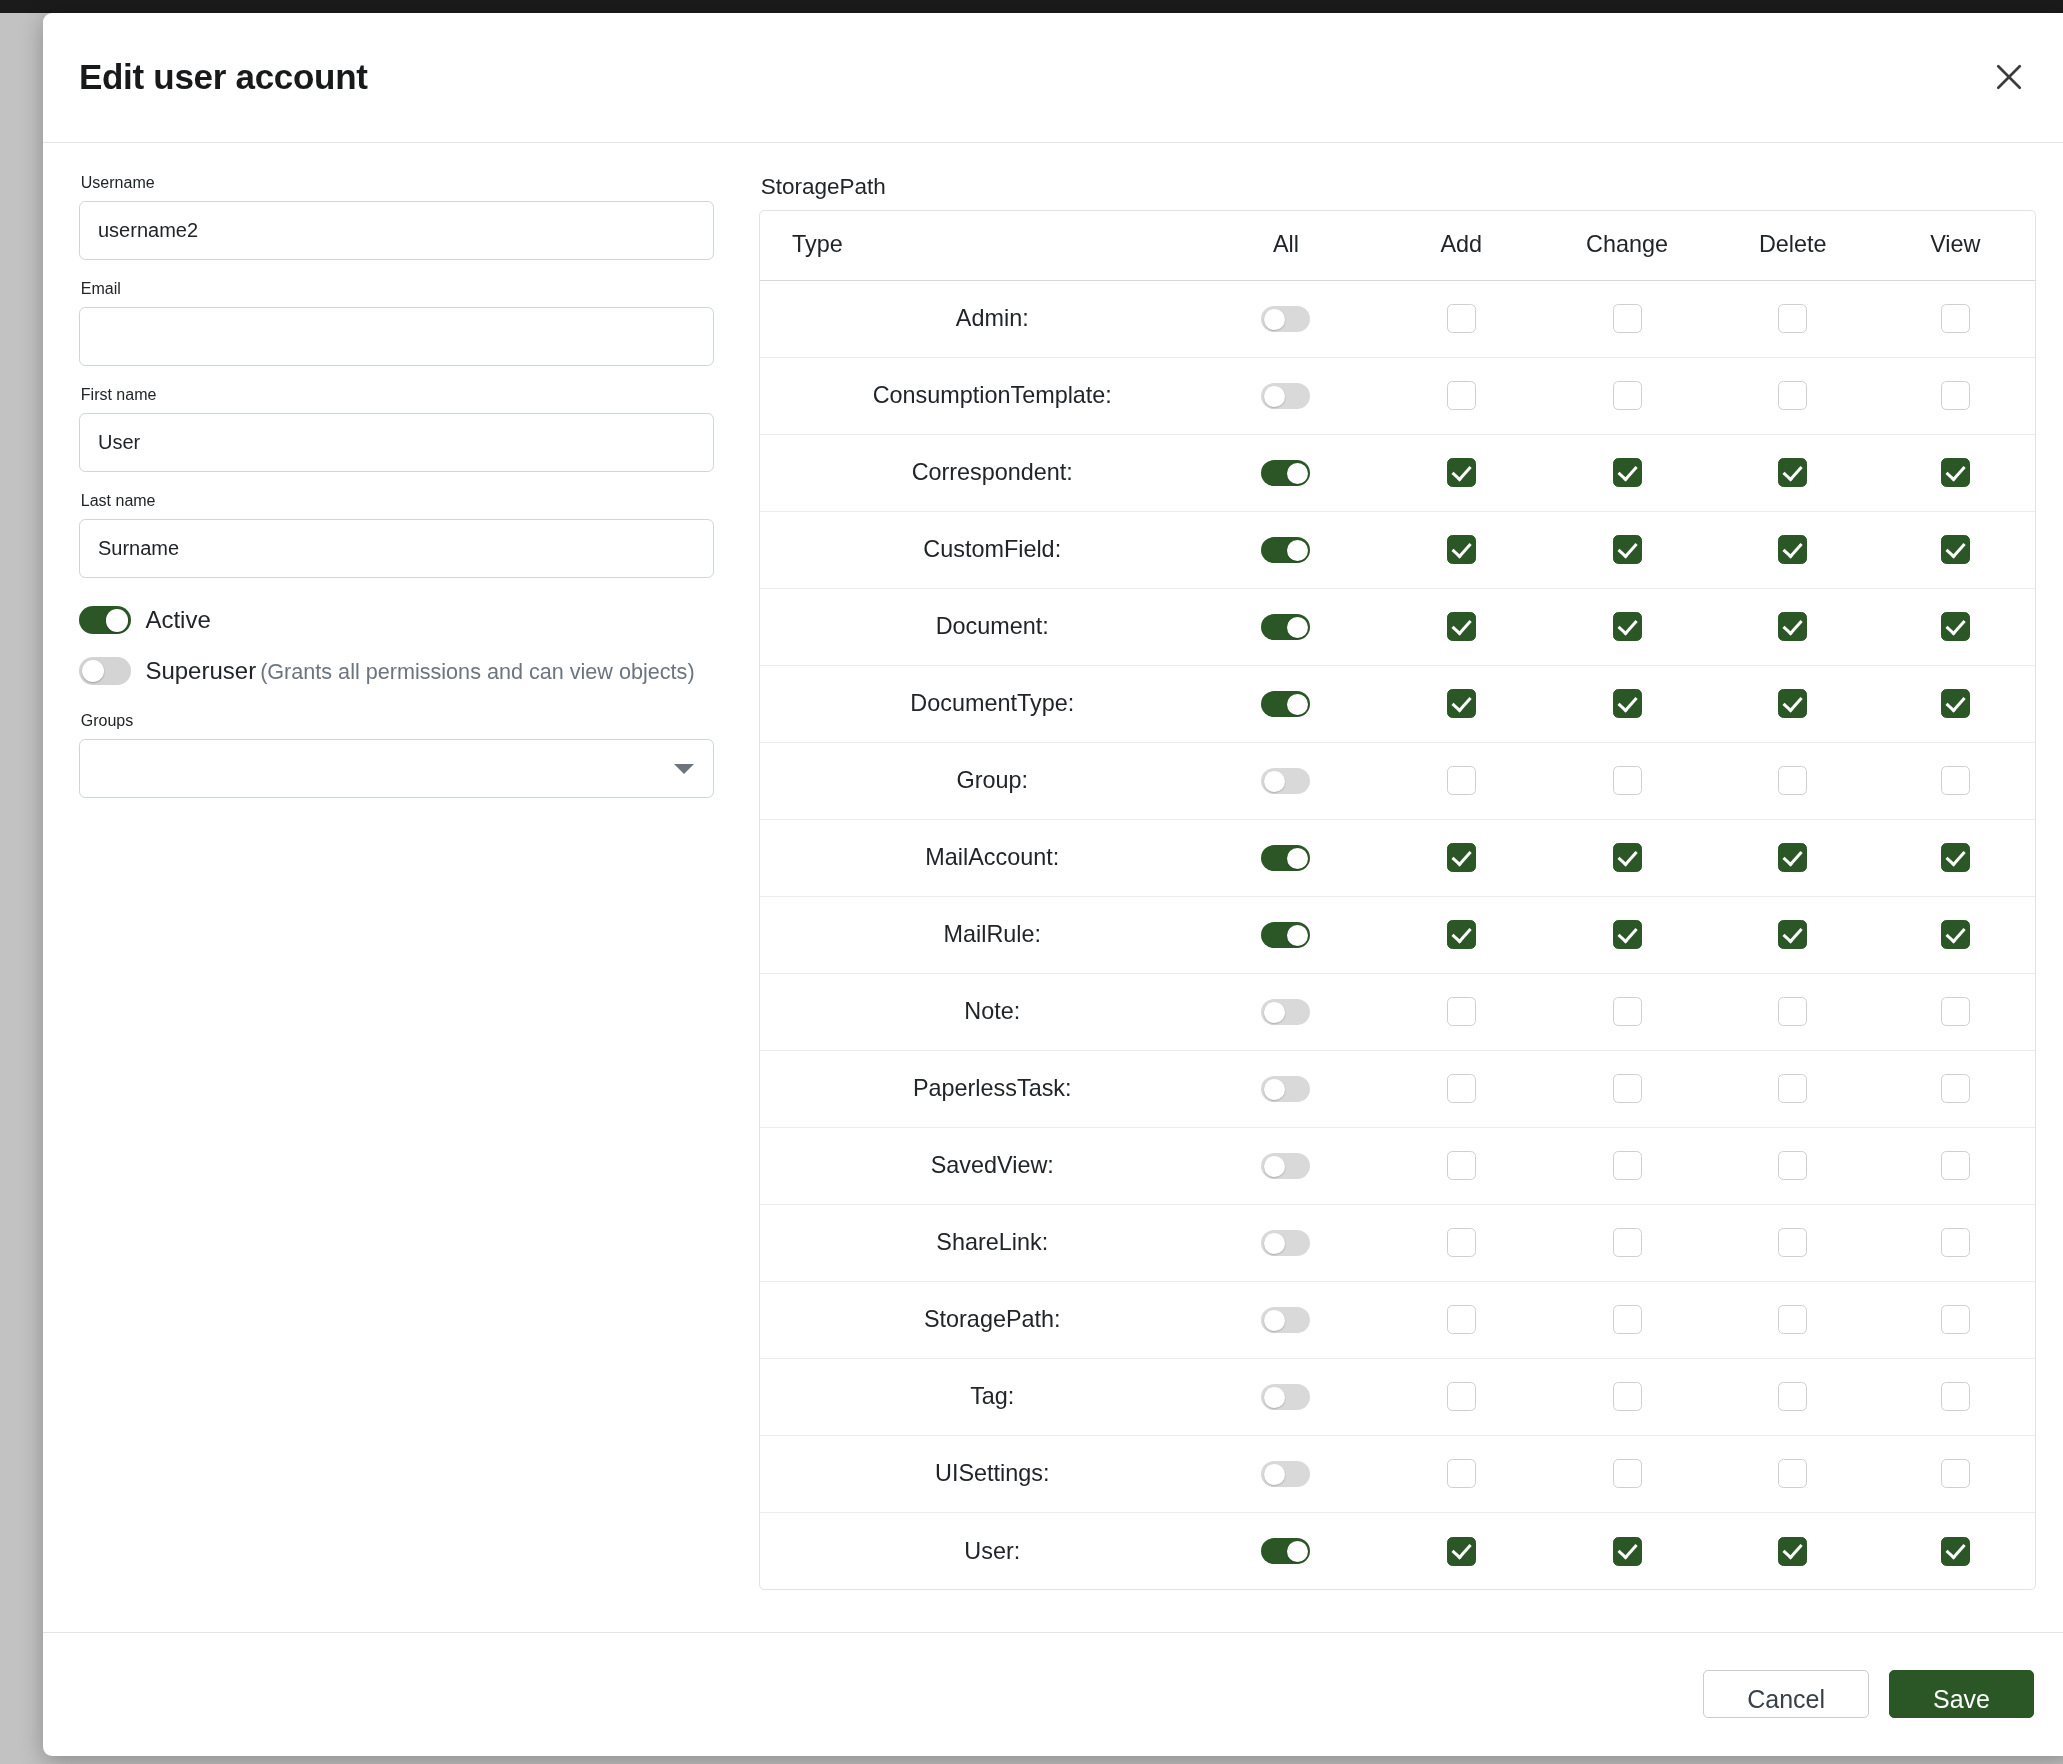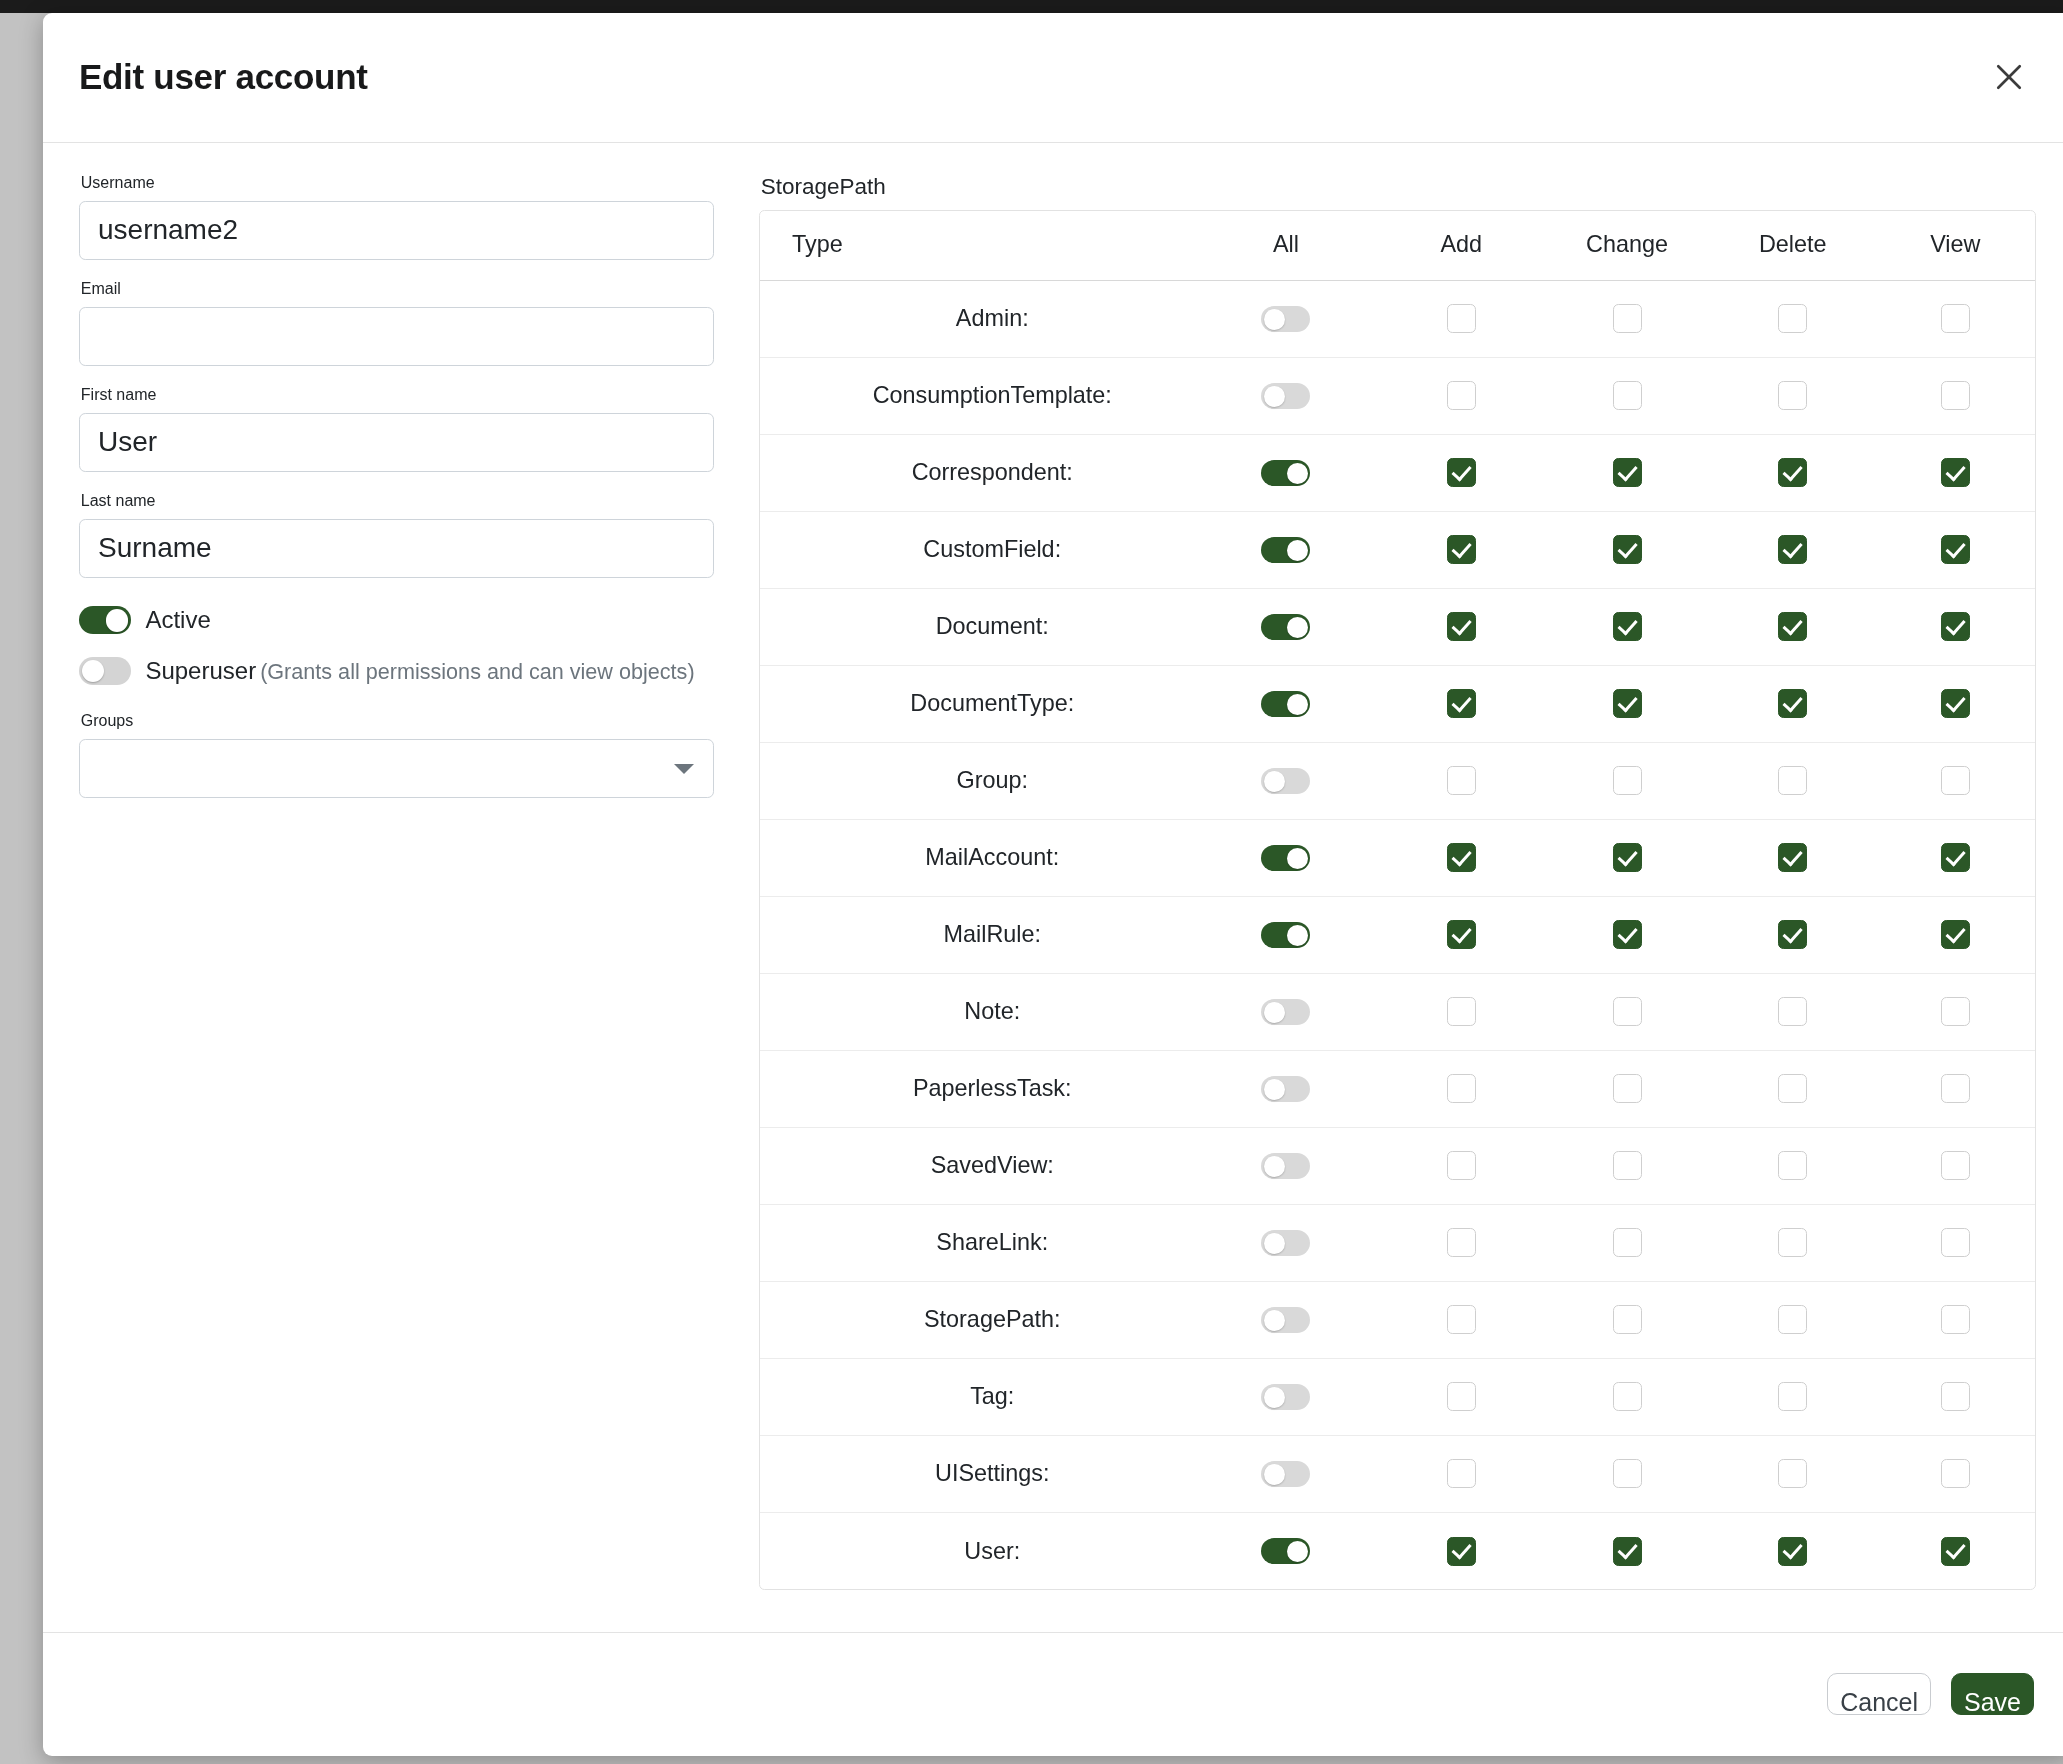--- a/index.html
+++ b/index.html
@@ -85,21 +85,21 @@
     color: #212529;
     margin: 0 0 9px 1.8px;
     display: block;
   }
   .text-input {
     width: 635px;
     height: 59px;
     border: 0.9px solid #ced4da;
     border-radius: 6.3px;
     background: #fff;
-    font-size: 28px;
+    font-size: 20px;
     color: #212529;
     padding: 0 18px;
     font-family: "Liberation Sans", sans-serif;
     outline: none;
     display: block;
   }
   .text-input::placeholder { color: #9aa0a6; }
   .field-block { margin-bottom: 20px; }
 
   .toggle-row {
@@ -279,23 +279,23 @@
     border-top: 0.9px solid #e3e3e3;
     display: flex;
     align-items: center;
     justify-content: flex-end;
     padding: 0 38px;
     gap: 20px;
   }
   .btn {
     font-size: 25px;
     font-family: "Liberation Sans", sans-serif;
-    border-radius: 10px;
-    padding: 0 12px;
-    height: 42px;
+    border-radius: 5px;
+    padding: 0 43px;
+    height: 48px;
     cursor: pointer;
     line-height: 56px;
   }
   .btn-cancel {
     background: #fff;
     border: 0.9px solid #c9ccd0;
     color: #394047;
   }
   .btn-save {
     background: #2b5727;

